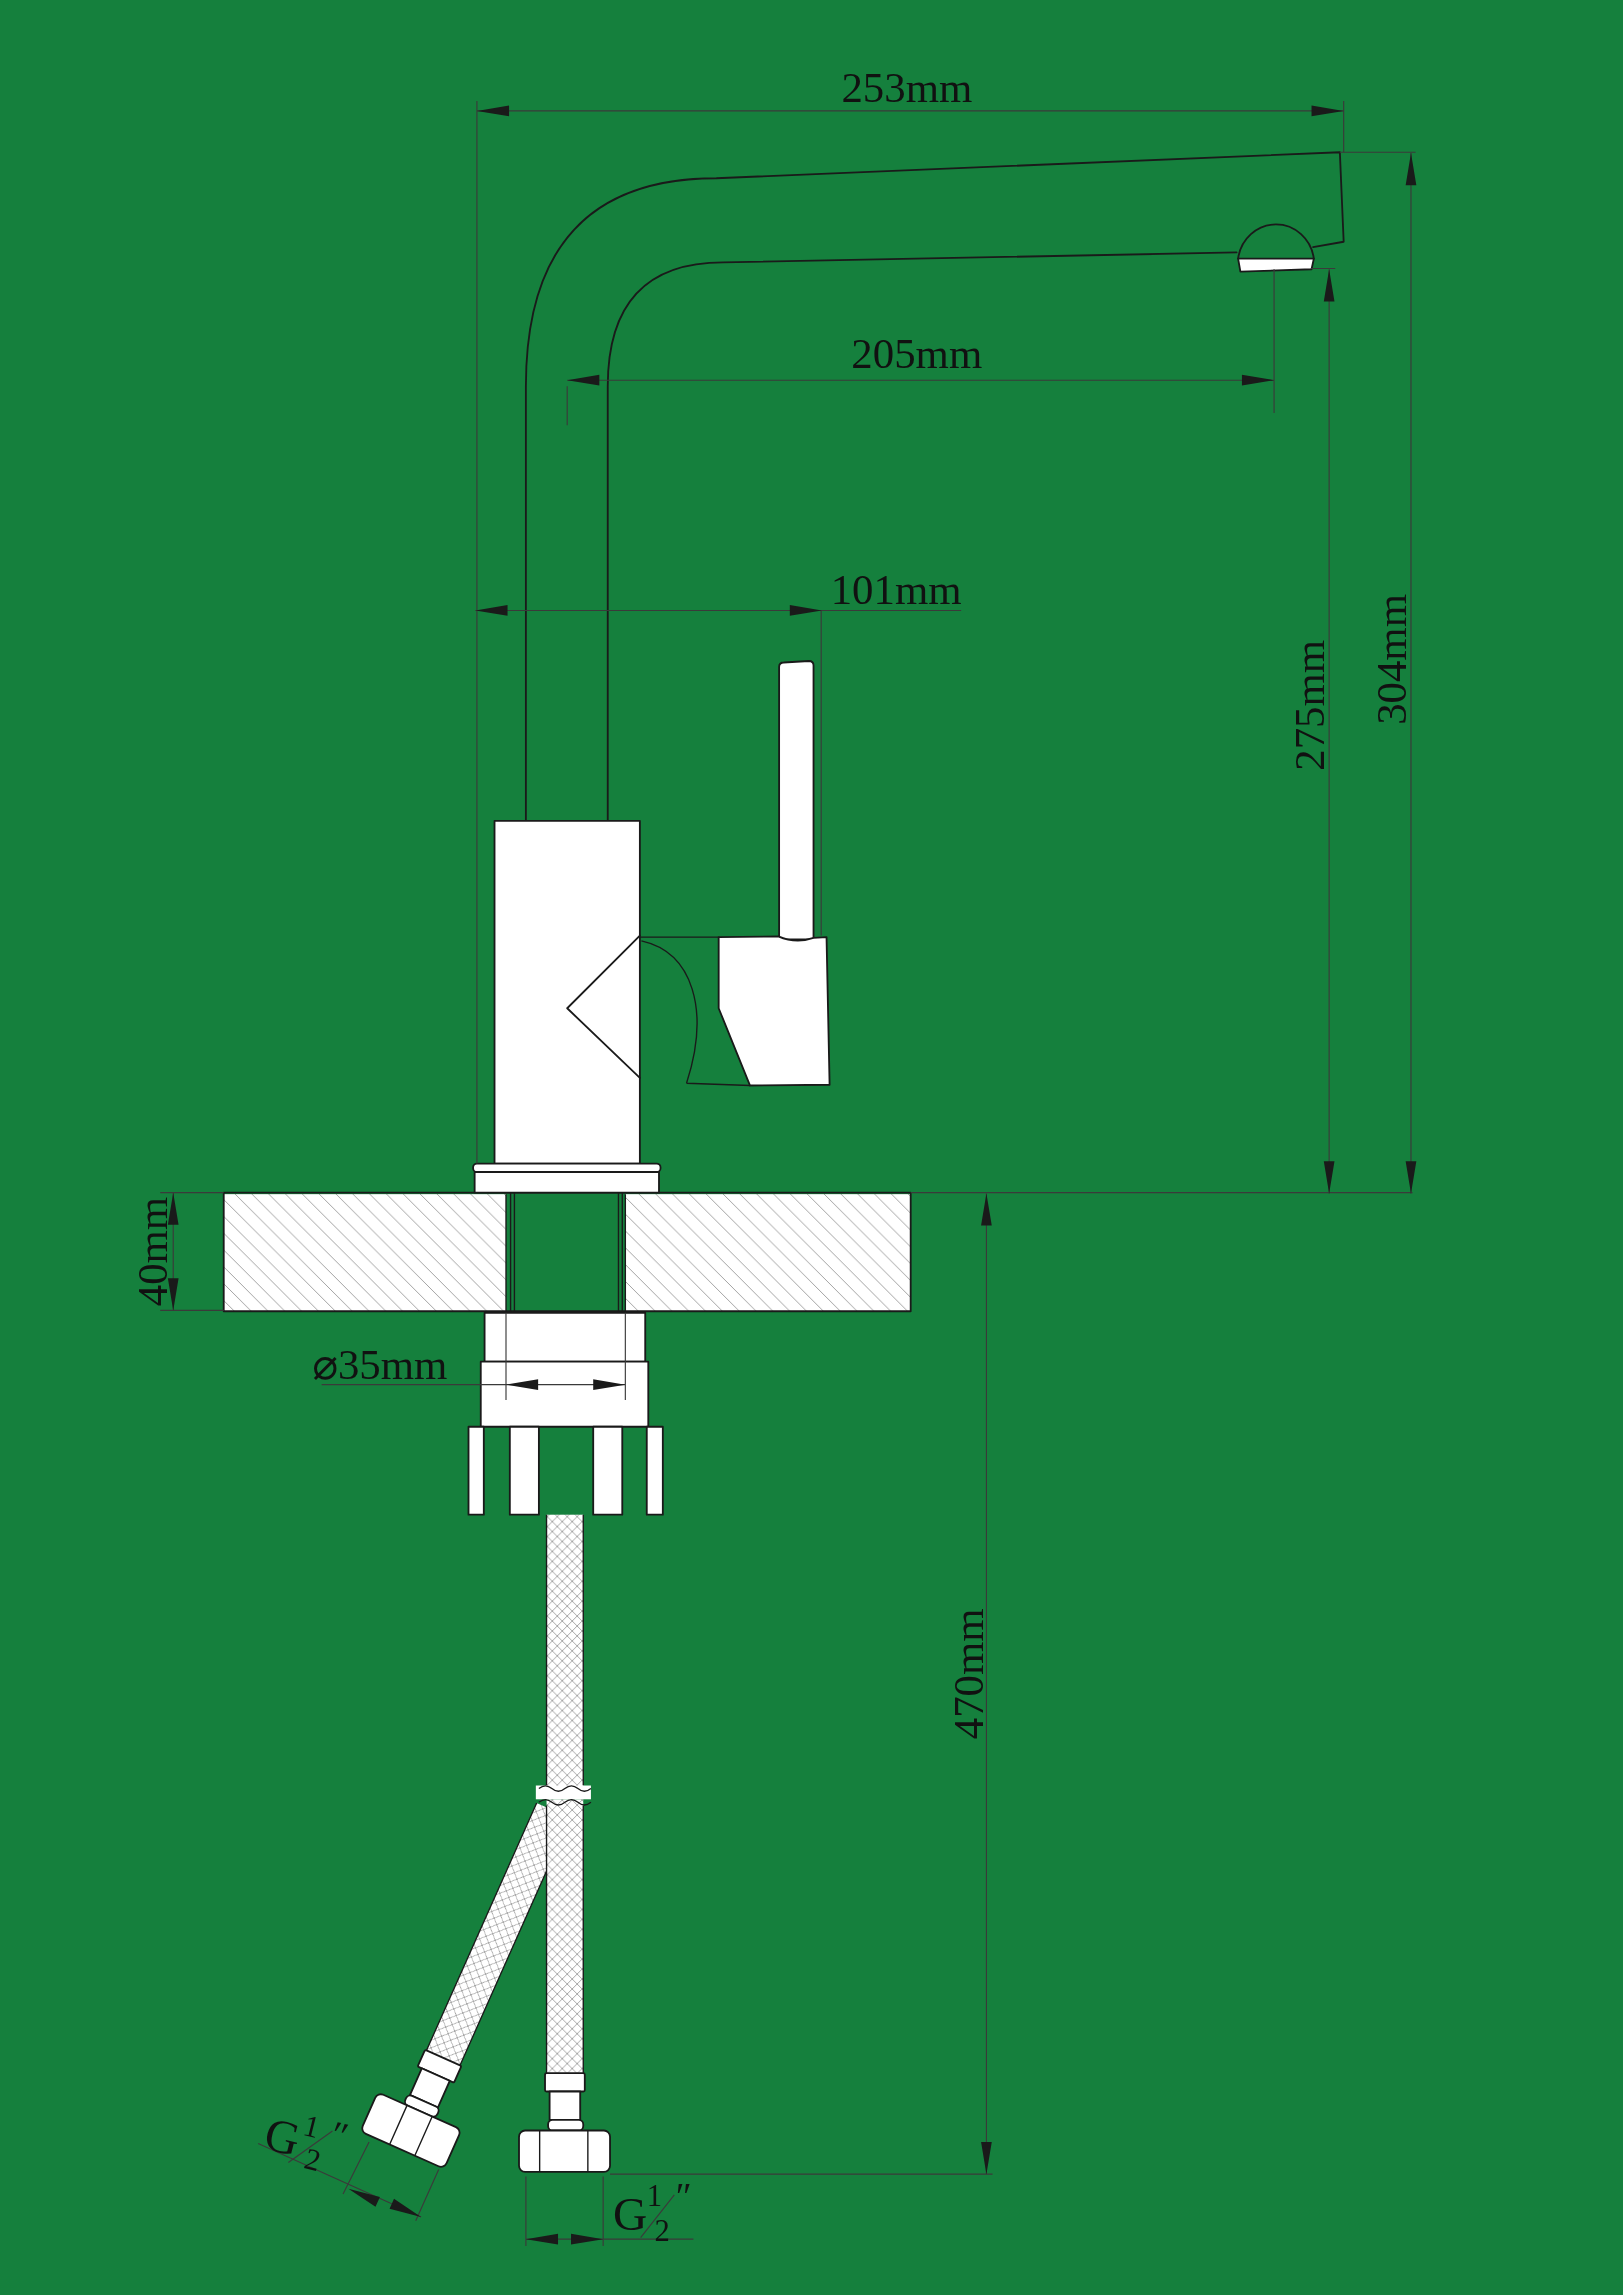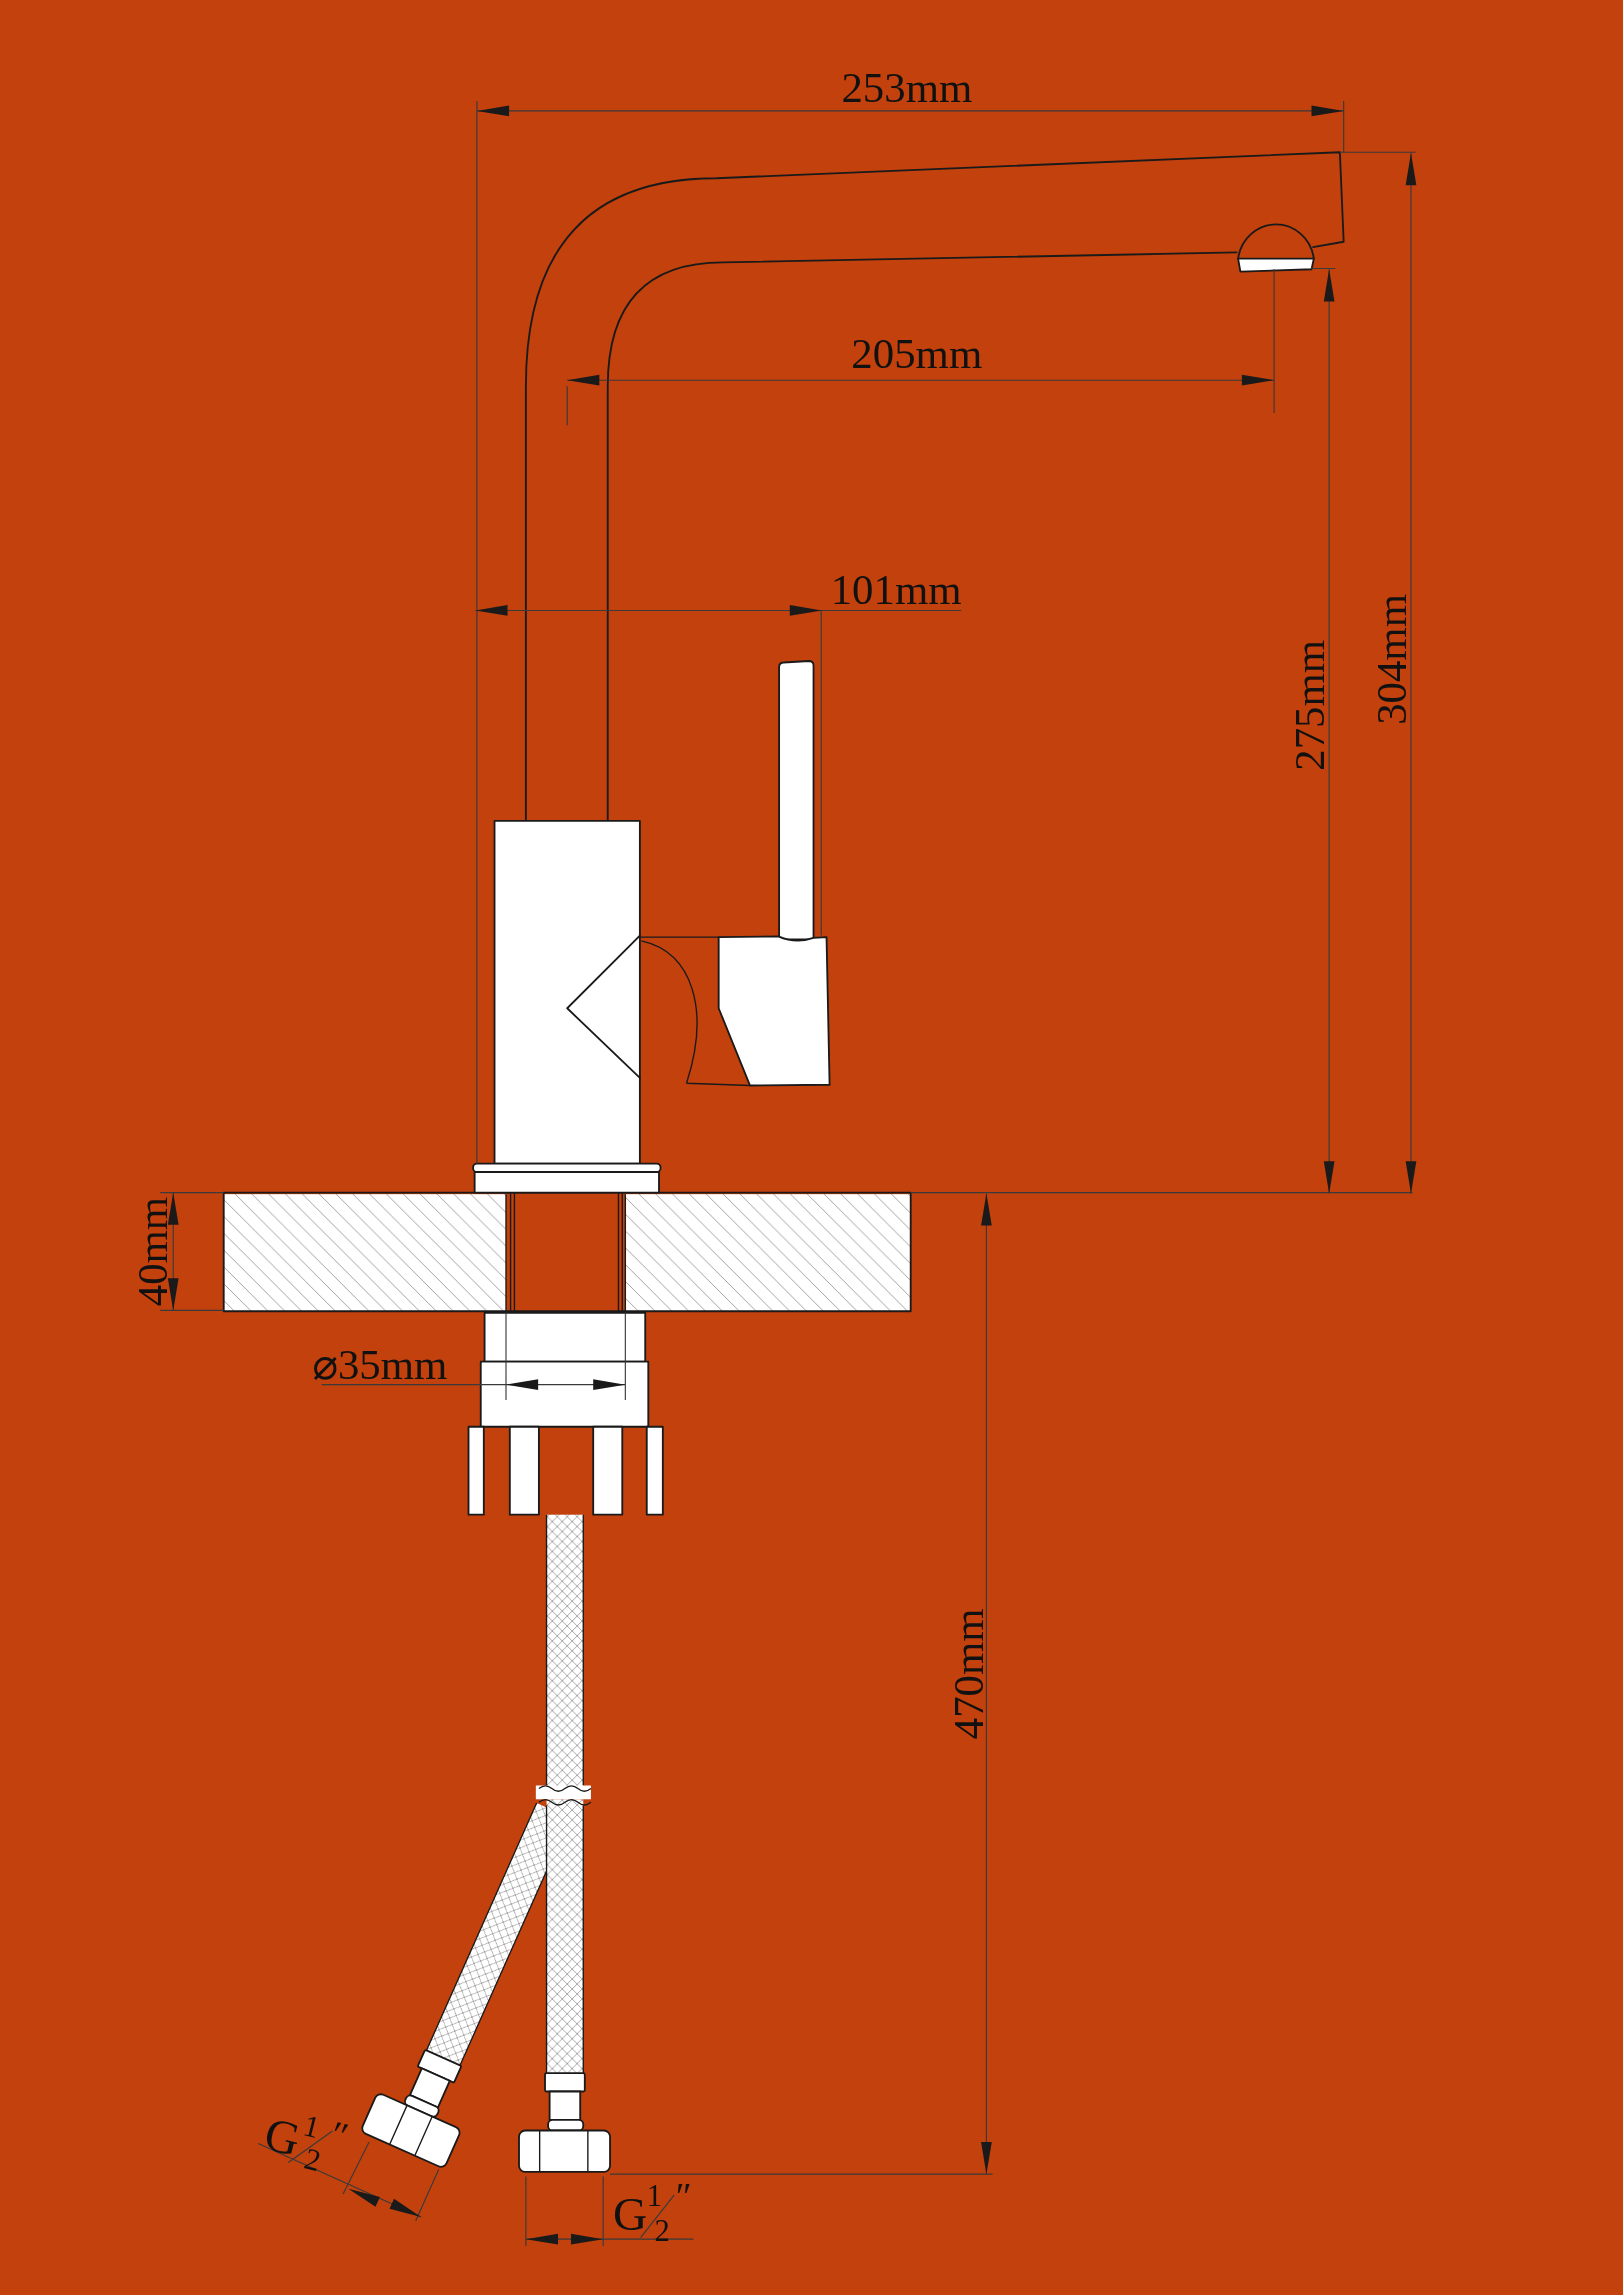--- a/index.html
+++ b/index.html
@@ -1,16 +1,16 @@
 <!DOCTYPE html>
 <html style="font-size:12.2px"><head>
 <meta charset="utf-8">
 <style>
   html,body { margin:0; padding:0; background:#ffffff; }
-  .page { width:1624px; height:2295px; background:#c2410c; }
+  .page { width:1624px; height:2295px; background:#15803d; }
   svg { display:block; }
   .outline { fill:none; stroke:#1a1a1a; stroke-width:2.4; stroke-linejoin:round; stroke-linecap:round; }
   .outline-thin { fill:none; stroke:#1a1a1a; stroke-width:1.8; }
   .white { fill:#ffffff; stroke:#1a1a1a; stroke-width:2.4; stroke-linejoin:round; }
   .dimline { fill:none; stroke:#3a3a3a; stroke-width:1.5; }
   .arrow { fill:#1a1a1a; stroke:none; }
   .dim {
     font-family:"Liberation Serif","DejaVu Serif","DejaVu Sans",serif;
     font-size:56px; fill:#111; text-anchor:middle;
   }

